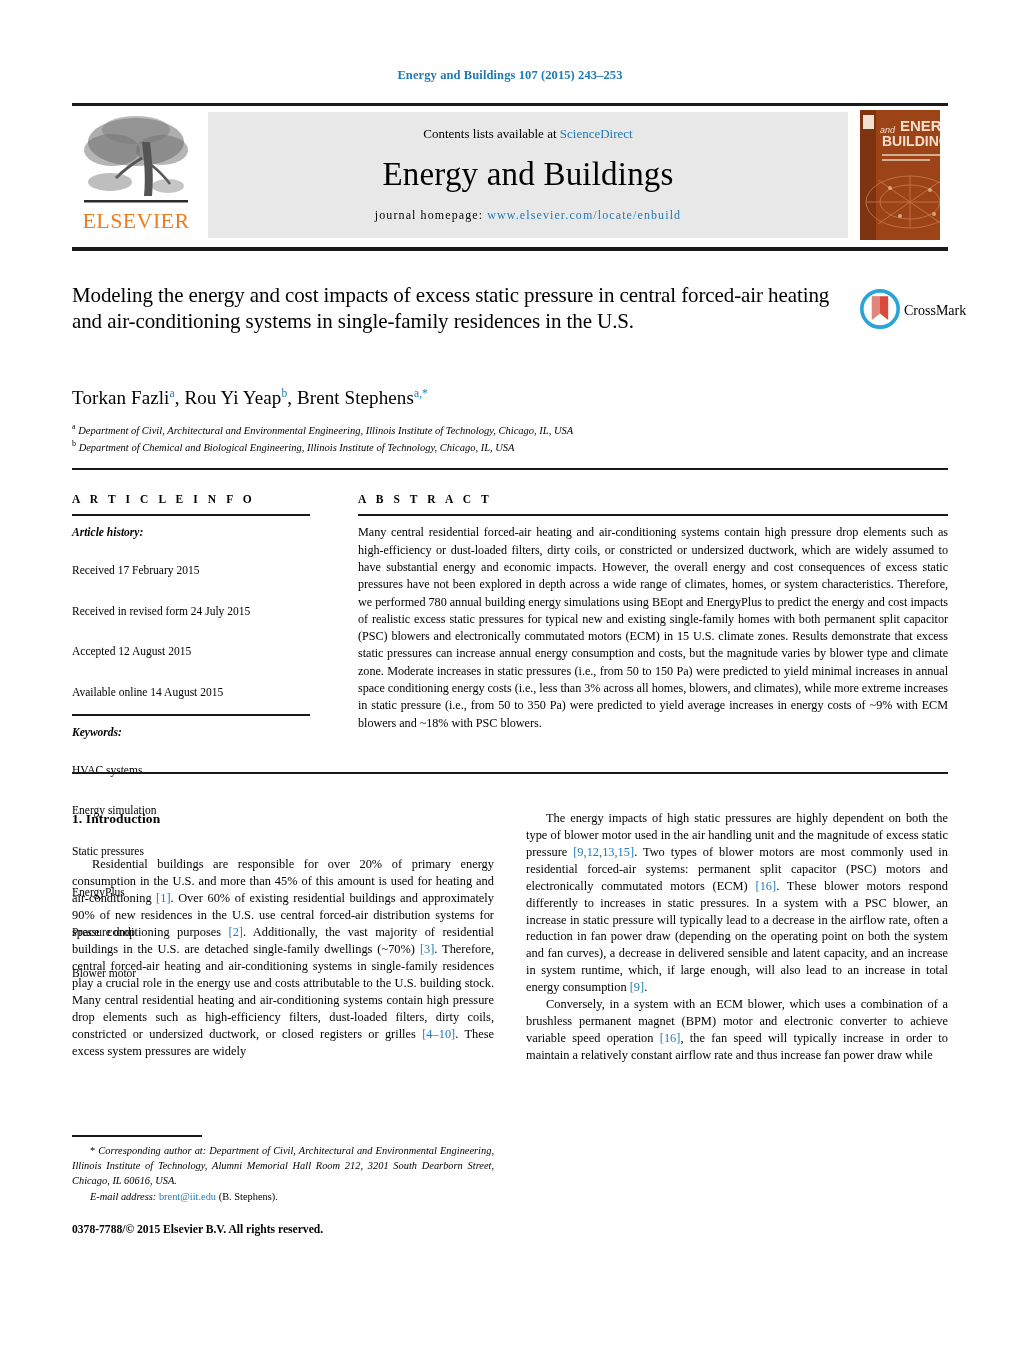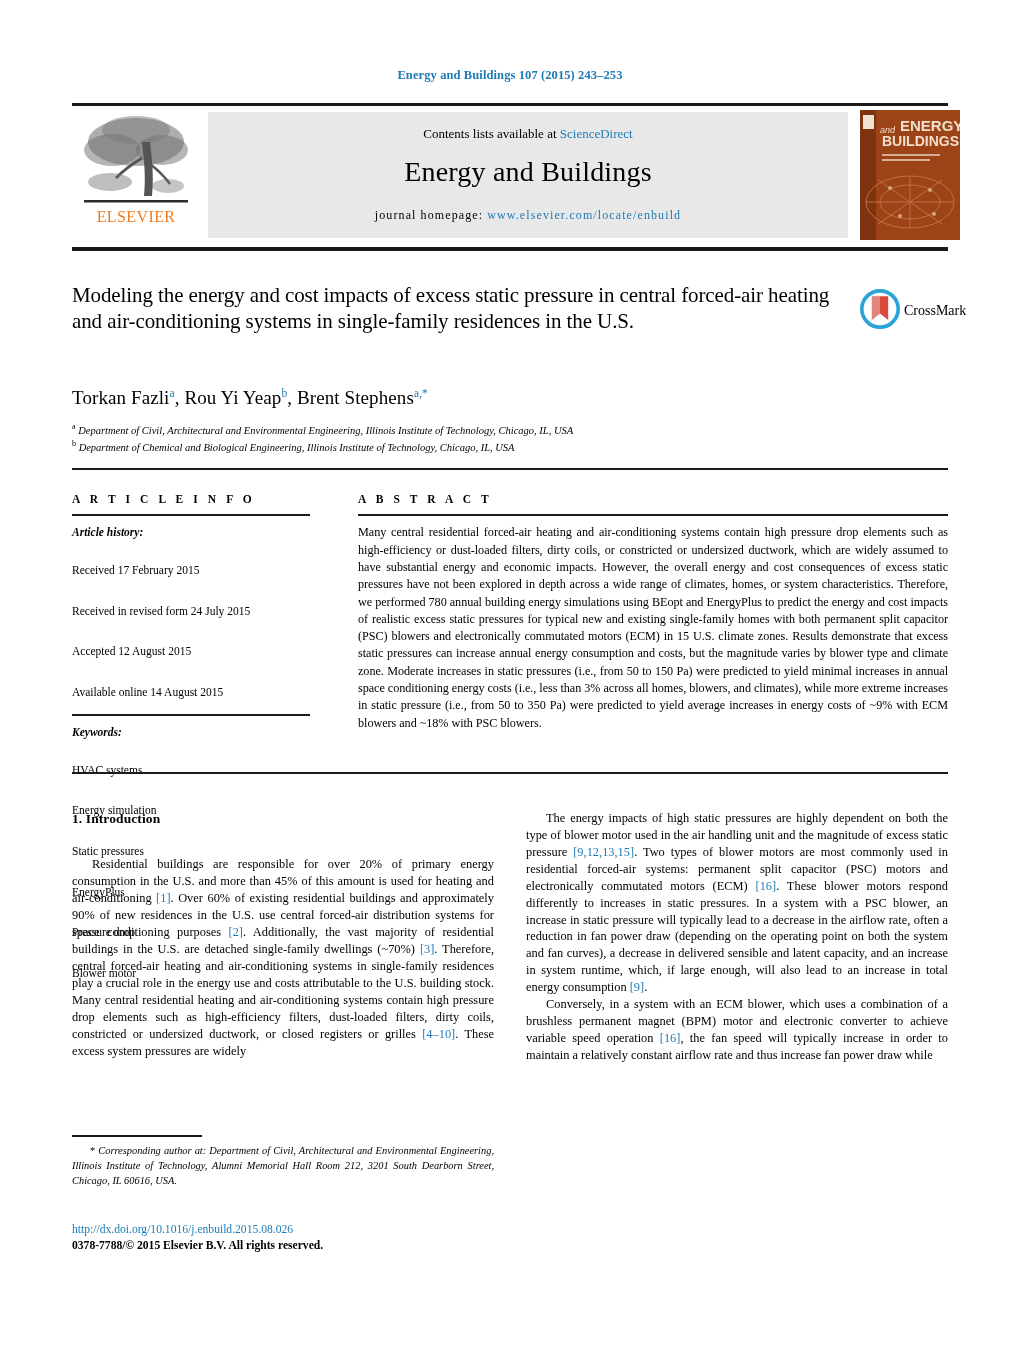--- a/index.html
+++ b/index.html
@@ -60,21 +60,21 @@
     position: absolute;
     left: 8px; top: 4px;
     width: 112px; height: 98px;
   }
   .elsevier-word {
     position: absolute;
     left: 0; top: 100px;
     width: 128px;
     text-align: center;
     font-family: "Liberation Serif", serif;
-    font-size: 16px;
+    font-size: 22px;
     letter-spacing: 0.4px;
     color: #f07c21;
   }
   .contents-panel {
     position: absolute;
     left: 136px; top: 4px;
     width: 640px; height: 126px;
     background: #e8e8e8;
   }
   .contents-line {
@@ -85,37 +85,37 @@
     font-size: 13px;
   }
   .contents-line .sd {
     color: #1f7bb6;
   }
   .journal-title {
     position: absolute;
     left: 0; top: 44px;
     width: 640px;
     text-align: center;
-    font-size: 28px;
+    font-size: 33px;
     letter-spacing: 0.2px;
   }
   .homepage-line {
     position: absolute;
     left: 0; top: 96px;
     width: 640px;
     text-align: center;
     font-size: 12px;
     letter-spacing: 1.1px;
   }
   .homepage-line .hp-url { color: #1f7bb6; }
 
   .cover-thumb {
     position: absolute;
     left: 788px; top: 2px;
-    width: 100px; height: 130px;
+    width: 80px; height: 130px;
     background: #9a3d16;
     overflow: hidden;
   }
 
   
   .title-block {
     position: absolute;
     left: 72px; top: 278px;
     width: 760px;
   }
@@ -404,20 +404,20 @@
   </div>
 
   <div class="col col-right">
     <p class="para">The energy impacts of high static pressures are highly dependent on both the type of blower motor used in the air handling unit and the magnitude of excess static pressure <span class="ref">[9,12,13,15]</span>. Two types of blower motors are most commonly used in residential forced-air systems: permanent split capacitor (PSC) motors and electronically commutated motors (ECM) <span class="ref">[16]</span>. These blower motors respond differently to increases in static pressures. In a system with a PSC blower, an increase in static pressure will typically lead to a decrease in the airflow rate, often a reduction in fan power draw (depending on the operating point on both the system and fan curves), a decrease in delivered sensible and latent capacity, and an increase in system runtime, which, if large enough, will also lead to an increase in total energy consumption <span class="ref">[9]</span>.</p>
     <p class="para">Conversely, in a system with an ECM blower, which uses a combination of a brushless permanent magnet (BPM) motor and electronic converter to achieve variable speed operation <span class="ref">[16]</span>, the fan speed will typically increase in order to maintain a relatively constant airflow rate and thus increase fan power draw while</p>
   </div>
 
   <div class="foot-rule"></div>
   <div class="footnote">
     <div class="footnote-corr" style="text-indent:18px"><span class="fn-star">*</span> Corresponding author at: Department of Civil, Architectural and Environmental Engineering, Illinois Institute of Technology, Alumni Memorial Hall Room 212, 3201 South Dearborn Street, Chicago, IL 60616, USA.</div>
+    <div class="footnote-email"><span>E-mail address:</span> <span class="em-addr">brent@iit.edu</span> <span class="em-who">(B. Stephens).</span></div>
   </div>
 
   <div class="doi-block">
-    <div class="doi-link">http://dx.doi.org/10.1016/j.enbuild.2015.08.026</div>
     <div class="issn-line">0378-7788/© 2015 Elsevier B.V. All rights reserved.</div>
   </div>
 
 </div>
 
 </body></html>

